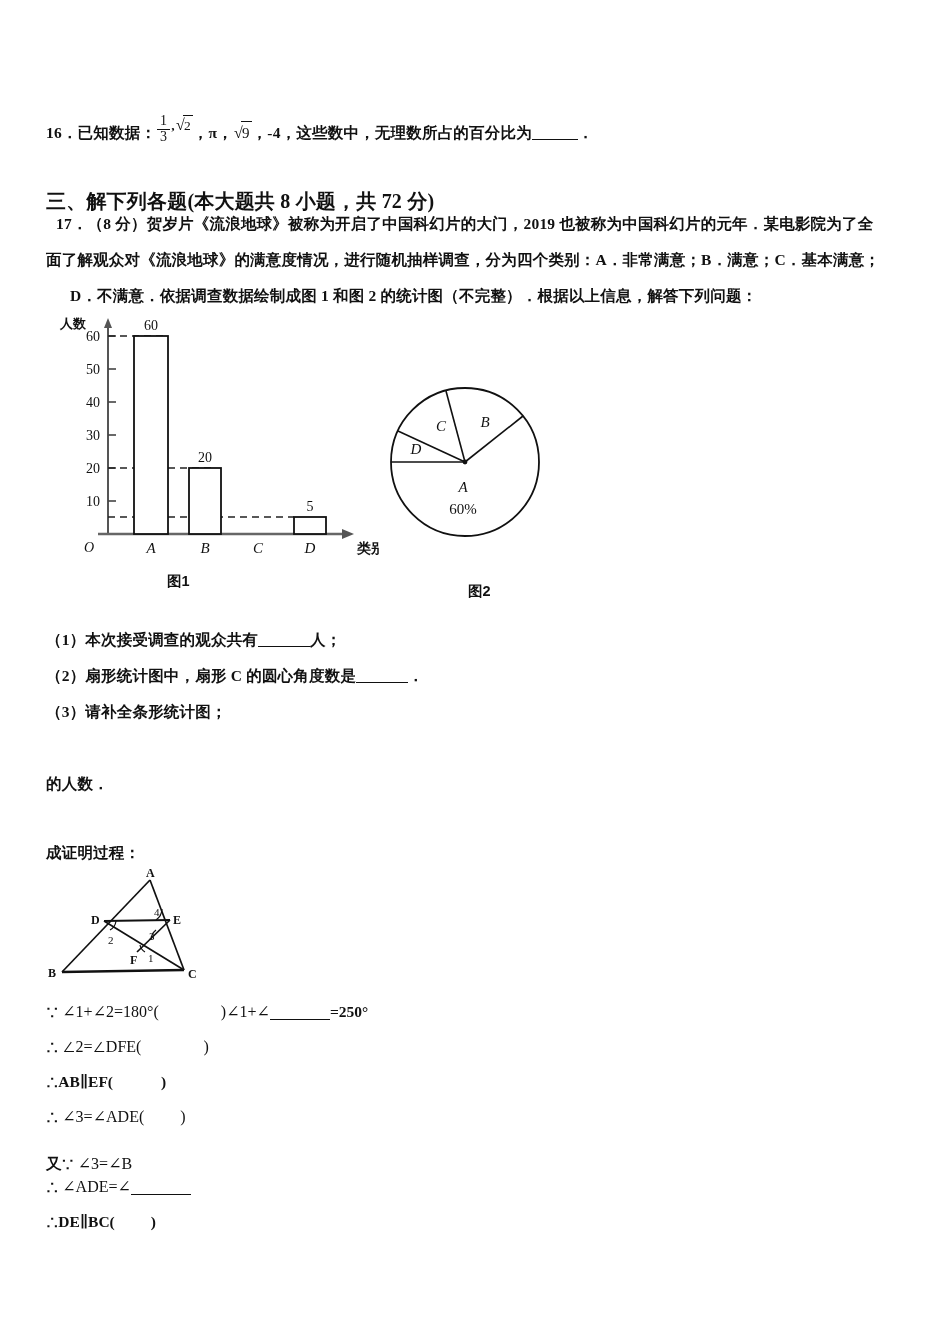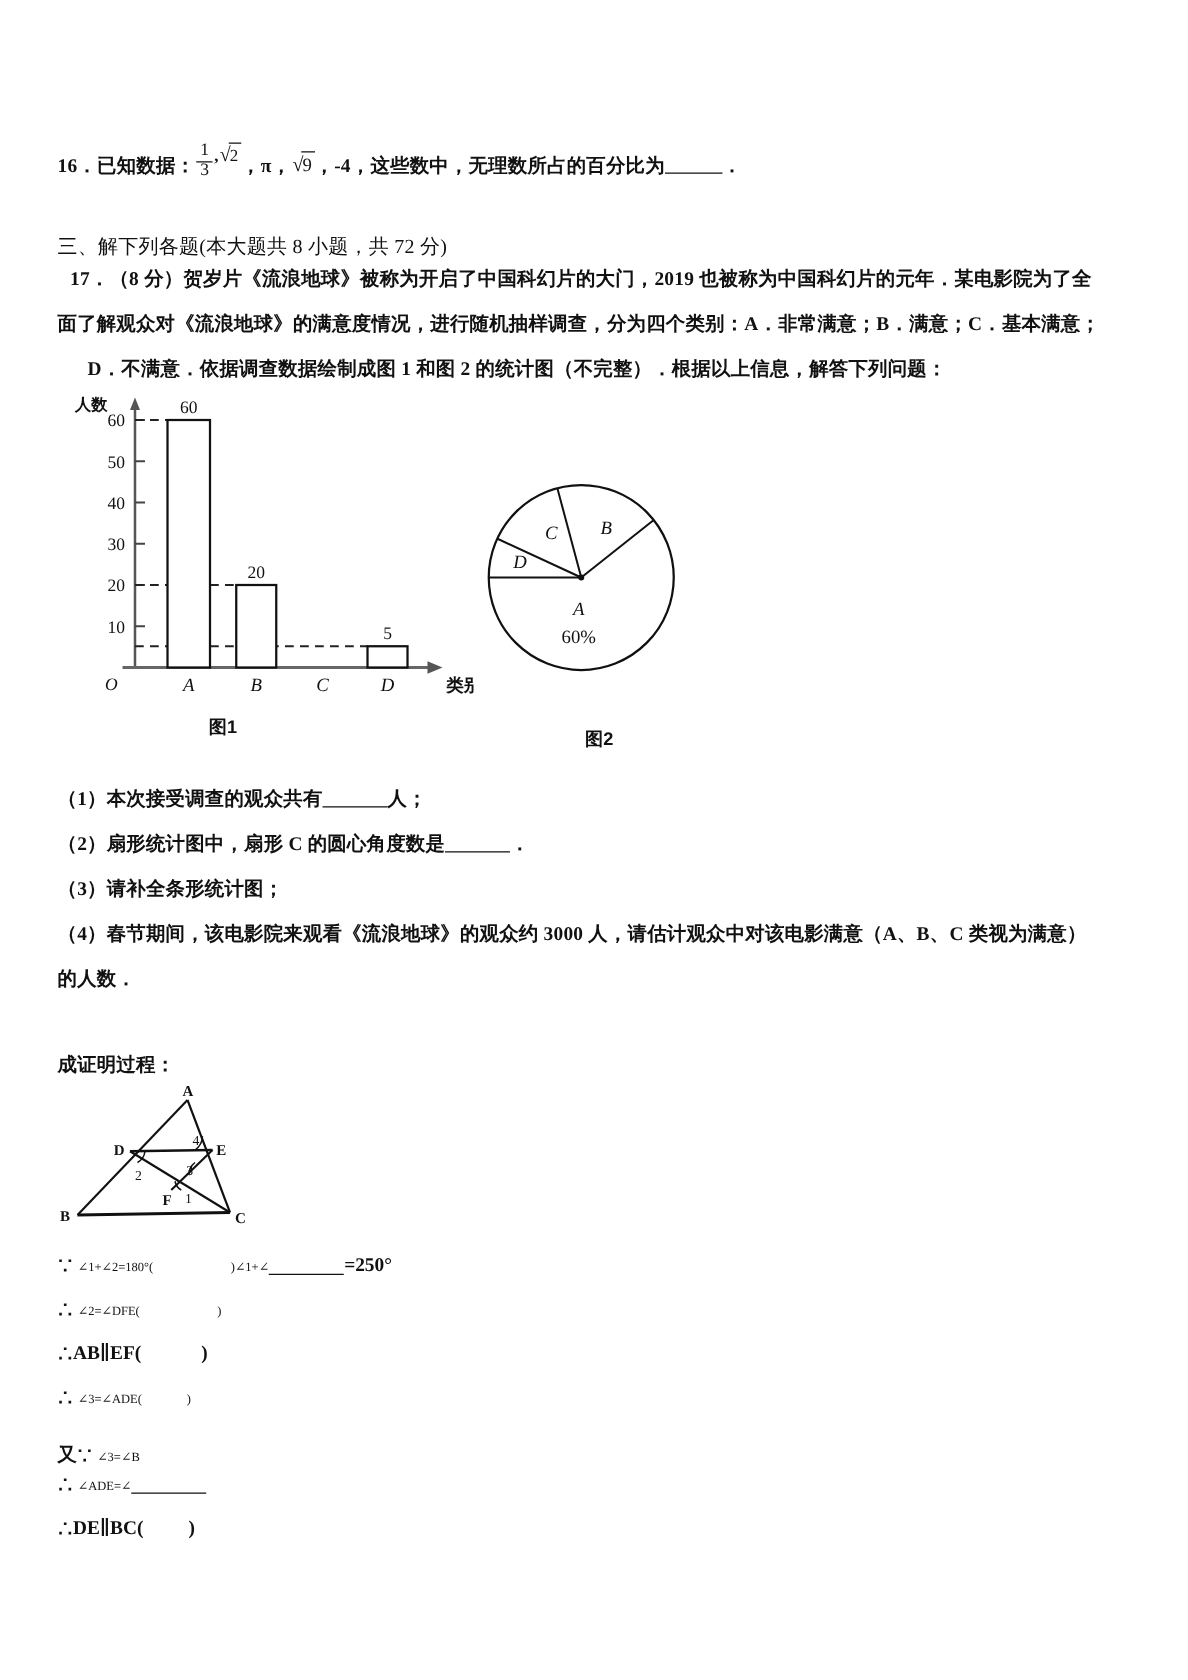--- a/index.html
+++ b/index.html
@@ -62,21 +62,21 @@
   .blankline{
     display:inline-block;
     border-bottom:1.4px solid #111;
     min-width:52px;
     height:1em;
     vertical-align:-2px;
   }
   .blank-sm{min-width:46px;}
 
   
-  #sec-head{left:46px;top:186px;font-size:16px;font-weight:400;text-align:right;}
+  #sec-head{left:46px;top:186px;font-size:20px;font-weight:700;text-align:right;}
 
   
   #q17l1{left:46px;top:212px;margin-left:10px;}
   #q17l2{left:46px;top:248px;}
   #q17l3{left:46px;top:284px;margin-left:24px;}
 
   
   #figures{position:absolute;left:40px;top:312px;width:580px;height:290px;}
   #bar-svg{position:absolute;left:10px;top:0;}
   #pie-svg{position:absolute;left:335px;top:62px;}
@@ -102,34 +102,34 @@
   #tri-wrap{position:absolute;left:44px;top:868px;}
 
   .pf{
     position:absolute;
     left:46px;
     font-size:15.5px;
     font-weight:700;
     white-space:nowrap;
     font-family:"Liberation Serif","DejaVu Serif",serif;
   }
-  .ang{font-weight:400;font-size:10px;}
+  .ang{font-weight:400;font-size:16px;}
   .gap{display:inline-block;width:62px;}
   .gap-sm{display:inline-block;width:48px;}
   .gap-xs{display:inline-block;width:36px;}
   .ul-blank{
     display:inline-block;
     border-bottom:1.6px solid #111;
     min-width:60px;
     height:1em;
     vertical-align:-3px;
   }
 
   #pf1{top:1002px;}
-  #pf2{top:1037px;}
+  #pf2{top:1037px;font-family:Liberation Serif, serif;}
   #pf3{top:1072px;}
   #pf4{top:1107px;}
   #pf5{top:1142px;margin-top:12px;}
   #pf6{top:1177px;}
   #pf7{top:1212px;}
 
   svg{display:block;}
   text{font-family:"Liberation Serif","DejaVu Serif",serif;}
 </style>
 </head>
@@ -223,21 +223,20 @@
   <div class="fig-cap" id="cap1">图1</div>
   <div class="fig-cap" id="cap2">图2</div>
 
   <div class="q-line" id="q17q1">
     <span>（1）本次接受调查的观众共有</span><span class="blankline"></span><span>人；</span>
   </div>
   <div class="q-line" id="q17q2">
     <span>（2）扇形统计图中，扇形 C 的圆心角度数是</span><span class="blankline"></span><span>．</span>
   </div>
   <div class="q-line" id="q17q3">（3）请补全条形统计图；</div>
-  <div class="q-line" id="q17q4">（4）春节期间，该电影院来观看《流浪地球》的观众约 3000 人，请估计观众中对该电影满意（A、B、C 类视为满意）</div>
   <div class="q-line" id="q17q4b">的人数．</div>
 
   <div class="q-line" id="q18l2">成证明过程：</div>
 
   <div id="tri-wrap">
     <svg width="170" height="122" viewBox="0 0 170 122">
 
       <g stroke="#111" fill="none" stroke-width="1.7">
         <line x1="106" y1="12" x2="18" y2="104"></line>
         <line x1="106" y1="12" x2="140" y2="102"></line>

